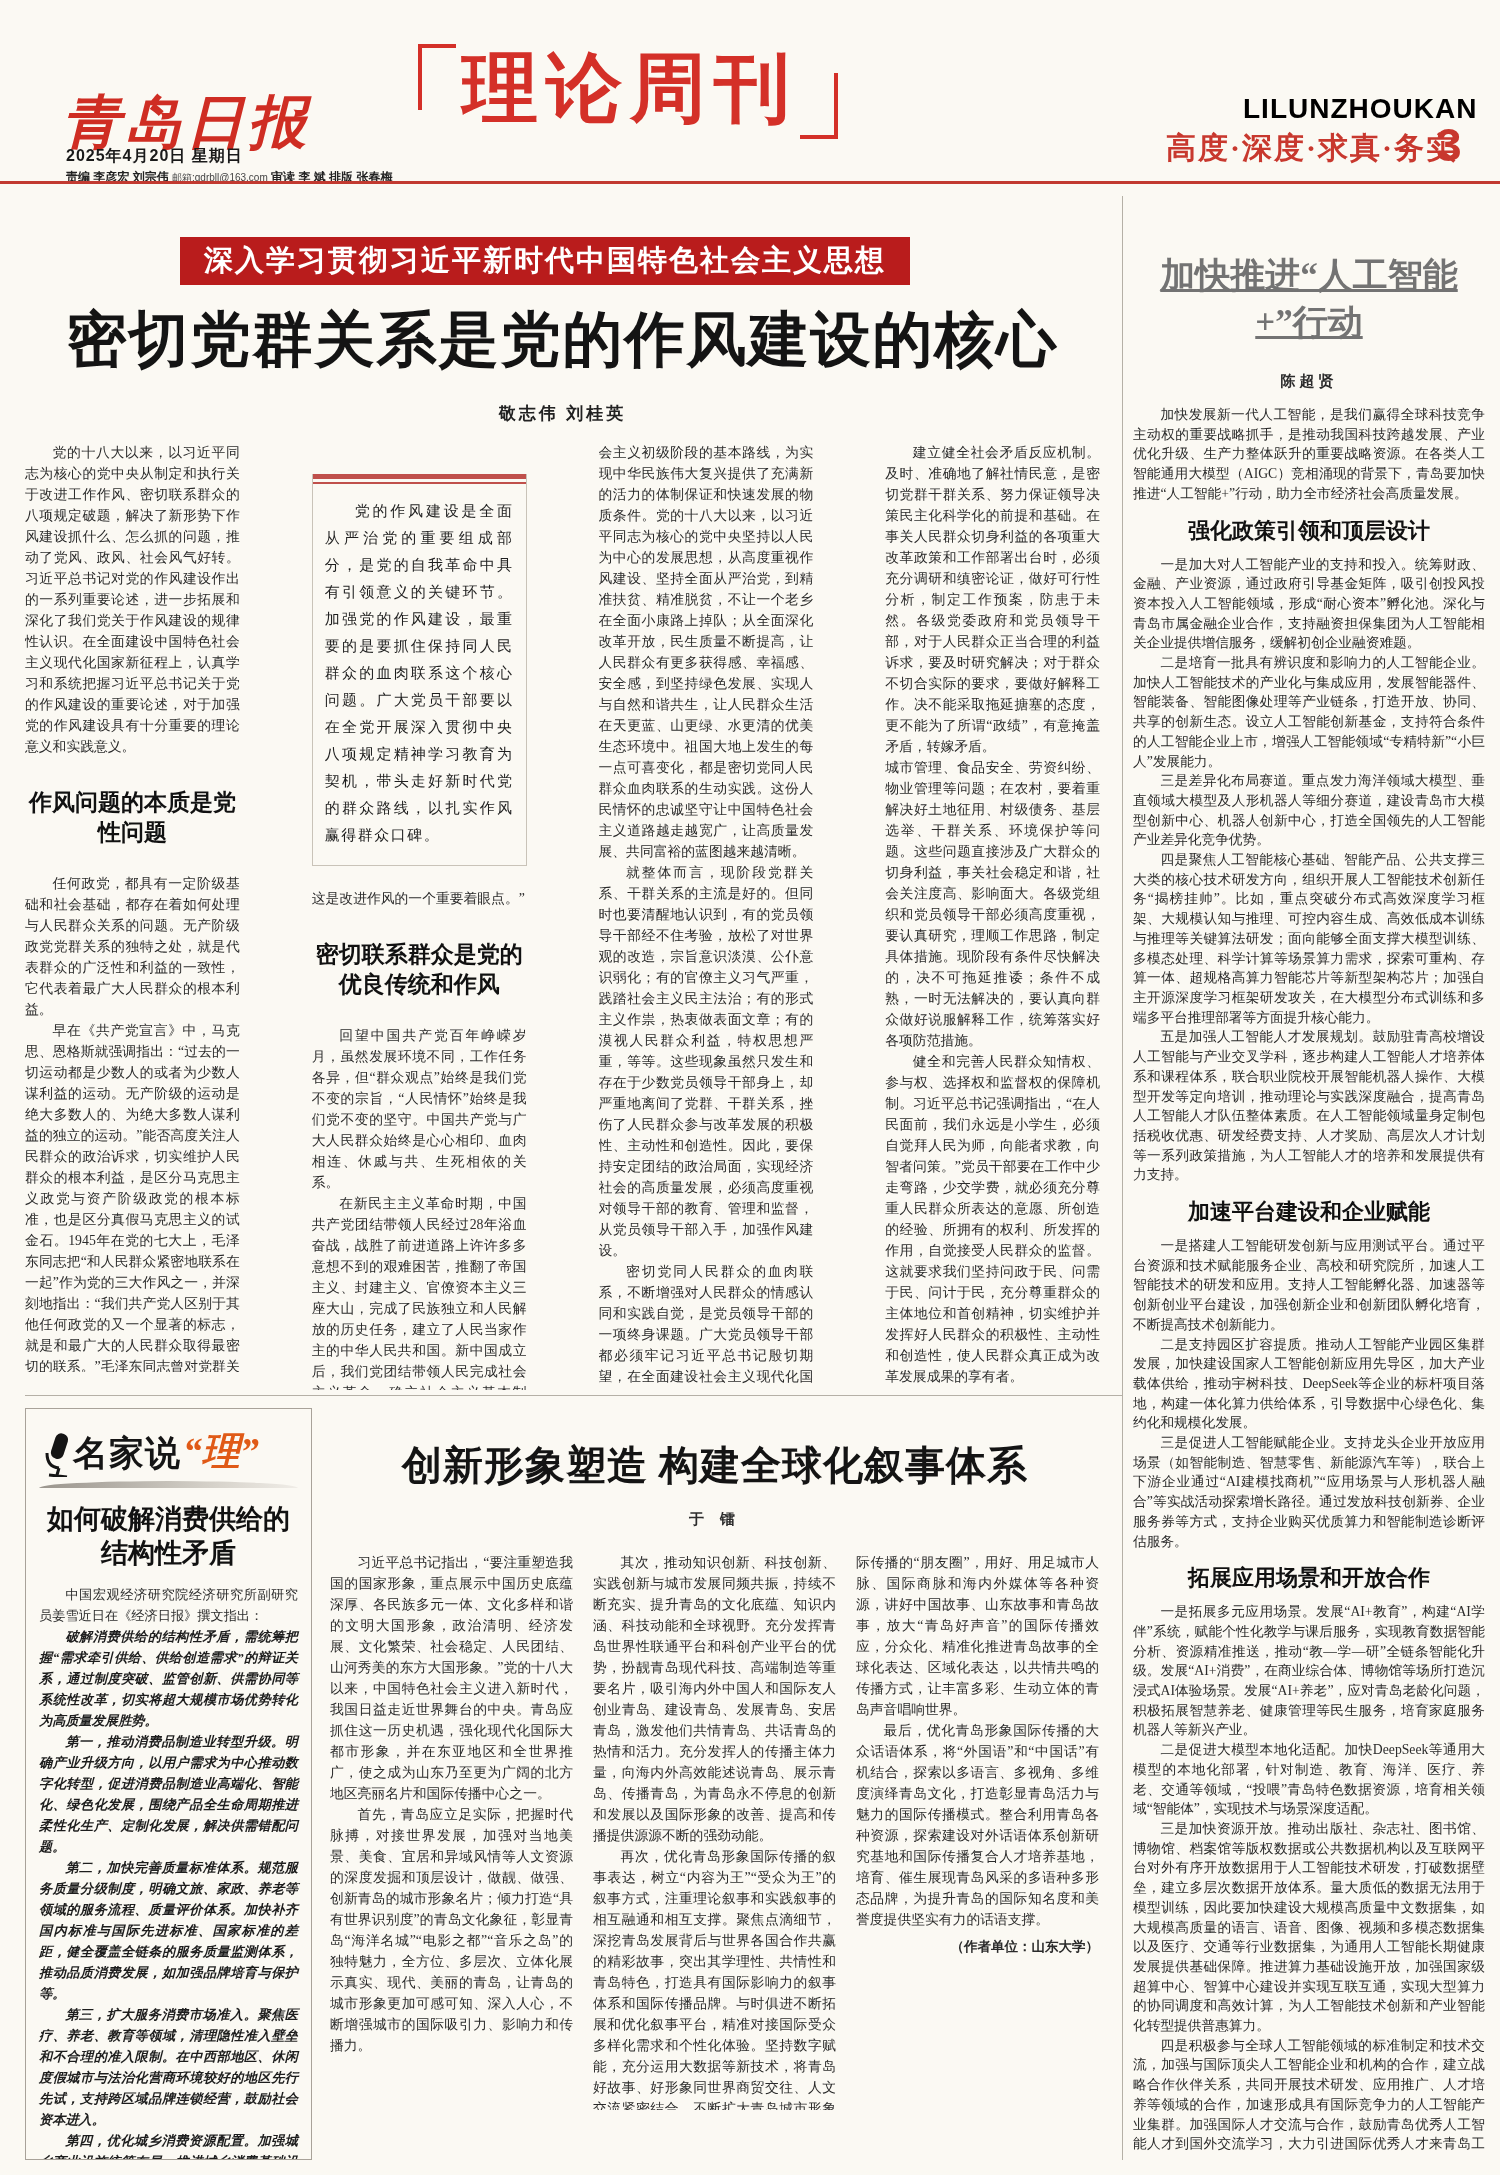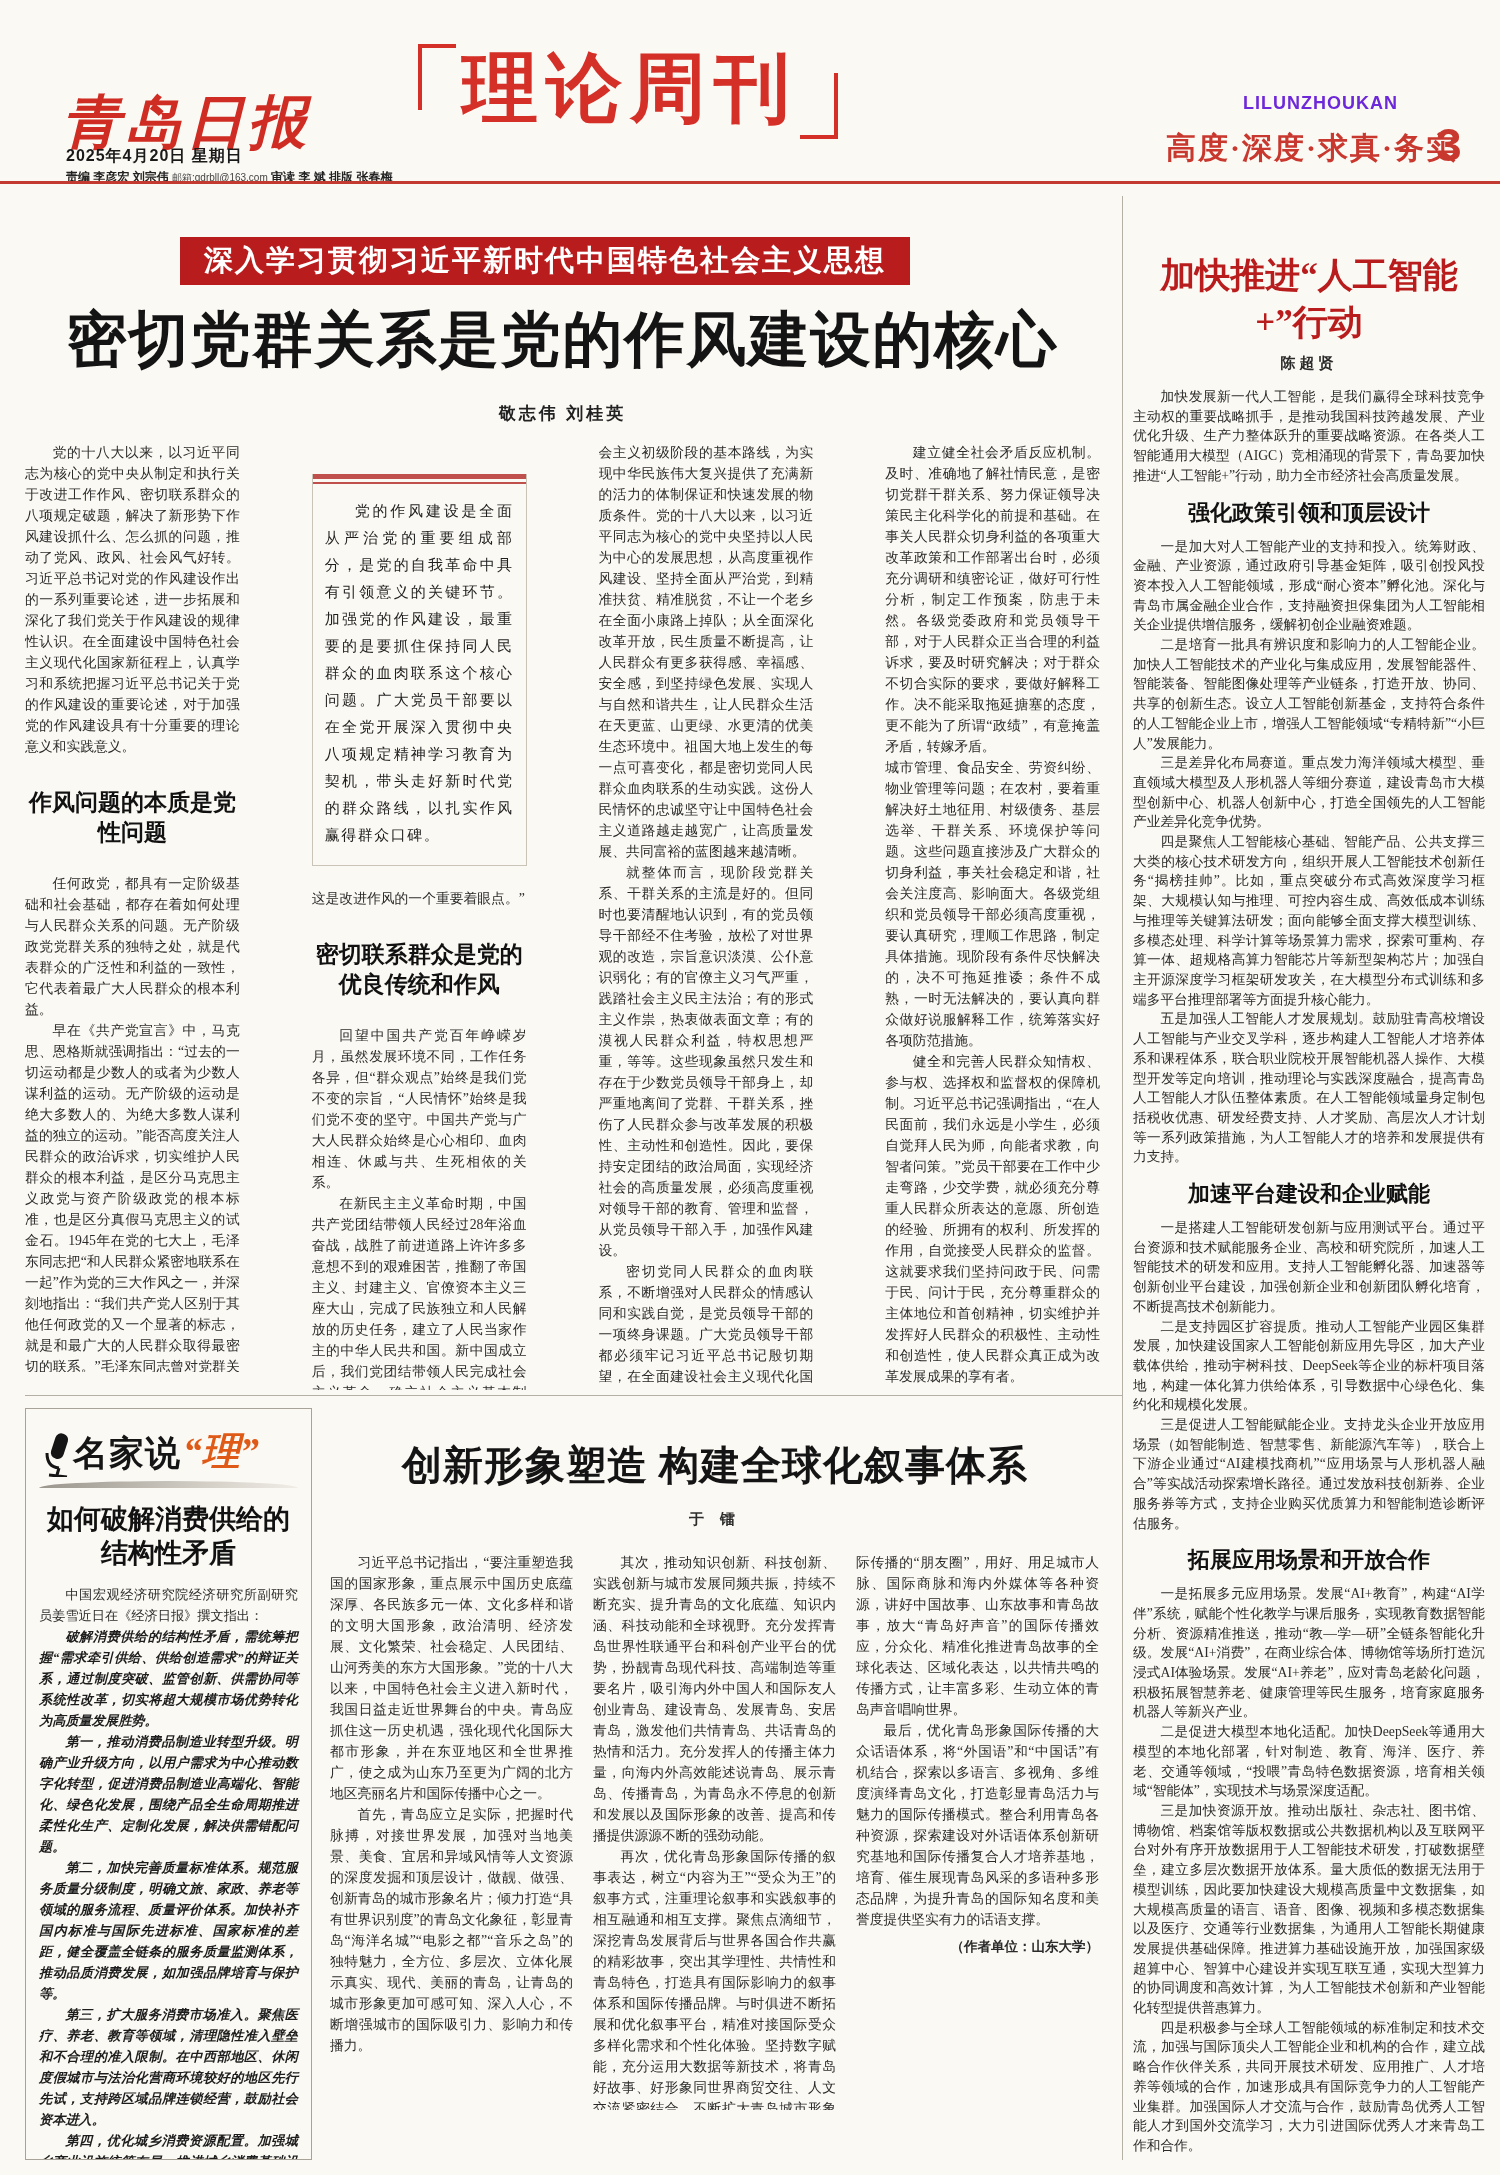--- a/index.html
+++ b/index.html
@@ -7,21 +7,21 @@
   .abs{position:absolute;}
   
   .masthead-logo{left:62px;top:84px;font-size:58px;font-weight:bold;font-style:italic;color:#cf2d23;font-family:"Liberation Serif",serif;letter-spacing:4px;}
   .date-line{left:66px;top:146px;font-size:16px;font-weight:bold;color:#1a1a1a;font-family:"Liberation Sans",sans-serif;letter-spacing:1px;}
   .editors-line{left:66px;top:169px;font-size:12px;font-weight:bold;color:#222;font-family:"Liberation Sans",sans-serif;}
   .editors-line .mail{font-size:10px;font-weight:normal;color:#444;}
   .weekly-title{left:462px;top:38px;font-size:76px;font-weight:900;color:#d43028;letter-spacing:8px;font-family:"Liberation Serif",serif;}
   .bracket{position:absolute;width:34px;height:62px;}
   .bracket.tl{left:-44px;top:6px;border-left:4px solid #d43028;border-top:4px solid #d43028;}
   .bracket.br{right:-40px;bottom:2px;border-right:4px solid #d43028;border-bottom:4px solid #d43028;}
-  .pinyin{left:1243px;top:93px;font-size:18px;font-weight:bold;color:#6d28d9;font-family:"Liberation Sans",sans-serif;letter-spacing:1px;}
+  .pinyin{left:1243px;top:93px;font-size:28px;font-weight:bold;color:#000000;font-family:"Liberation Sans",sans-serif;letter-spacing:1px;}
   .slogan{left:1166px;top:128px;font-size:30px;font-weight:900;color:#c8382e;font-family:"Liberation Serif",serif;letter-spacing:2px;}
   .pageno{left:1436px;top:118px;font-size:46px;font-weight:bold;color:#c8382e;font-family:"Liberation Sans",sans-serif;}
   .head-rule{left:0;top:181px;width:1500px;height:3px;background:#c23a30;}
   
   .banner{left:180px;top:237px;width:730px;height:48px;background:#b91c1c;color:#fff;font-family:"Liberation Sans",sans-serif;font-size:29px;font-weight:bold;letter-spacing:2px;display:flex;align-items:center;justify-content:center;}
   .lead-headline{left:25px;top:300px;width:1075px;text-align:center;font-size:60px;font-weight:900;color:#141414;letter-spacing:2px;font-family:"Liberation Serif",serif;}
   .lead-byline{left:25px;top:402px;width:1075px;text-align:center;font-size:17px;font-weight:bold;color:#222;font-family:"Liberation Sans",sans-serif;letter-spacing:3px;}
   
   .cols{display:flex;}
   .col{overflow:hidden;}
@@ -53,21 +53,21 @@
   .expert-body .item,.expert-body .lead-em{margin:0;text-align:justify;text-indent:2em;font-weight:bold;font-style:italic;color:#1d1d1d;}
   
   .mid-headline{left:330px;top:1438px;width:770px;text-align:center;font-size:40px;font-weight:900;color:#141414;letter-spacing:1px;font-family:"Liberation Serif",serif;}
   .mid-byline{left:330px;top:1510px;width:770px;text-align:center;font-size:15px;font-weight:bold;letter-spacing:6px;font-family:"Liberation Sans",sans-serif;}
   .mid-cols{left:330px;top:1552px;width:770px;}
   .mid-cols .col{width:243px;margin-right:20px;height:558px;font-size:13.8px;line-height:21px;}
   .mid-cols .col:last-child{margin-right:0;}
   .mid-cols .attr{font-size:13.5px;}
   
   .right-article{left:1133px;top:252px;width:352px;height:1900px;overflow:hidden;}
-  .right-headline{text-align:center;font-size:35px;font-weight:900;color:#b91c1c;font-family:"Liberation Serif",serif;margin:0 0 8px;}
+  .right-headline{text-align:center;font-size:35px;font-weight:900;color:#737373;font-family:"Liberation Serif",serif;margin:0 0 26px;text-decoration:underline;}
   .right-byline{text-align:center;font-size:15px;font-weight:bold;letter-spacing:4px;font-family:"Liberation Sans",sans-serif;margin:0 0 14px;}
   .right-body{font-size:13.7px;line-height:19.7px;}
   .right-body .subhead{font-size:22px;line-height:28px;margin:13px 0 10px;}
 </style>
 </head>
 <body>
 
 <div class="abs masthead-logo">青岛日报</div>
 <div class="abs date-line">2025年4月20日  星期日</div>
 <div class="abs editors-line">

